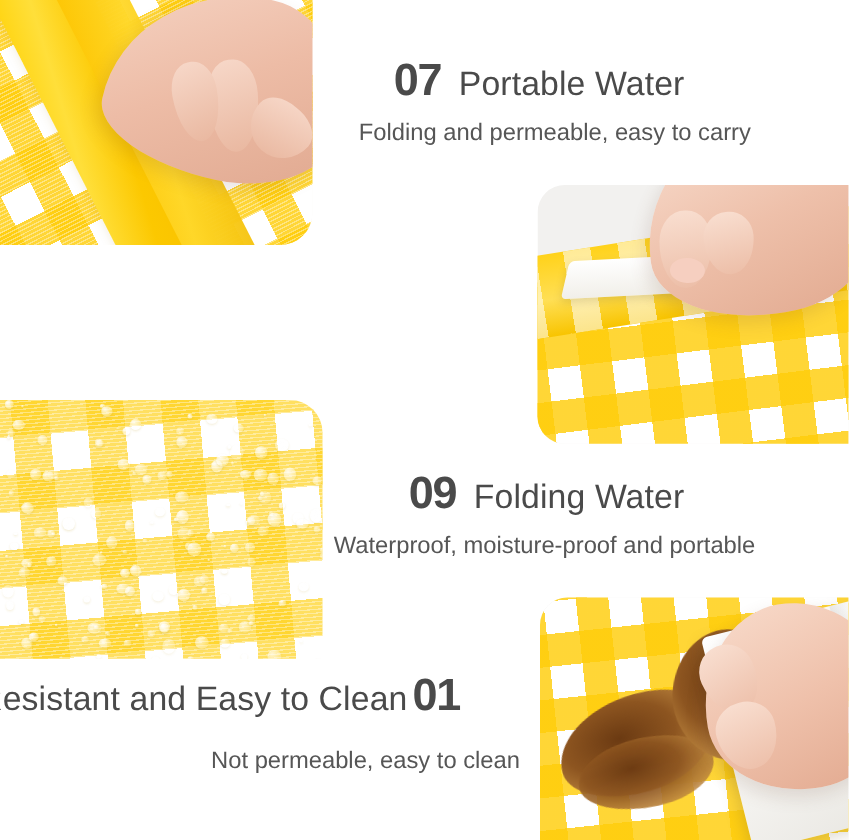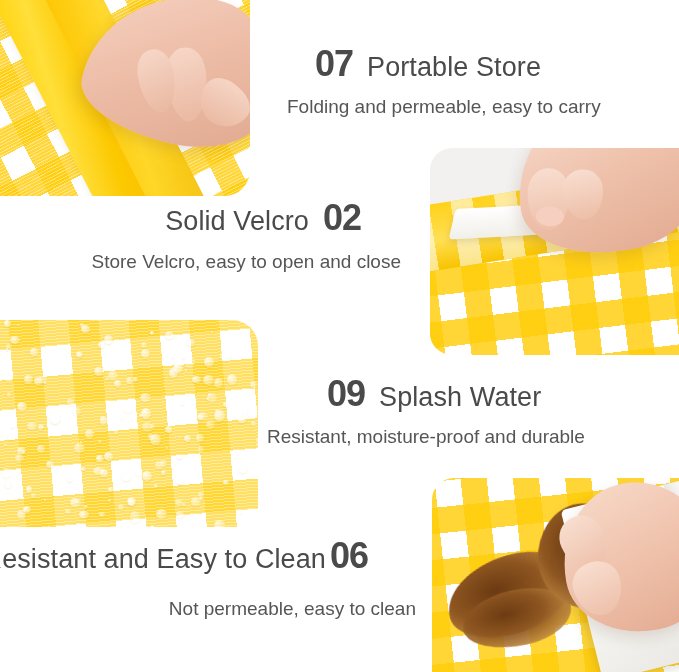--- a/index.html
+++ b/index.html
@@ -222,32 +222,25 @@
         <div class="finger f1"></div>
         <div class="finger f2"></div>
         <div class="finger thumb"></div>
       </div>
     </div>
   </div>
 
   <div class="block" id="text-01">
     <div class="head">
       <span class="num">07</span>
-      <span class="title">Portable Store</span>
+      <span class="title">Portable Water</span>
     </div>
     <div class="sub">Folding and permeable, easy to carry</div>
   </div>
 
-  <div class="block" id="text-02">
-    <div class="head">
-      <span class="title">Solid Velcro</span>
-      <span class="num">02</span>
-    </div>
-    <div class="sub">Store Velcro, easy to open and close</div>
-  </div>
 
   <div class="photo" id="photo-velcro">
     <div class="inner">
       <div class="bg"></div>
       <div class="mat">
         <div class="gingham"></div>
       </div>
       <div class="flap">
         <div class="chk"></div>
       </div>
@@ -416,29 +409,29 @@
           <div class="drop" style="width: 3.1px; height: 3.4px; left: 41%; top: 27.3%; opacity: 0.65;"></div>
           <div class="drop" style="width: 10.4px; height: 11.2px; left: 58.2%; top: 55%; opacity: 0.81;"></div>
           <div class="drop" style="width: 10.8px; height: 10.4px; left: 60.5%; top: 91.1%; opacity: 0.78;"></div>
         </div>
     </div>
   </div>
 
   <div class="block" id="text-03">
     <div class="head">
       <span class="num">09</span>
-      <span class="title">Splash Water</span>
-    </div>
-    <div class="sub">Resistant, moisture-proof and durable</div>
+      <span class="title">Folding Water</span>
+    </div>
+    <div class="sub">Waterproof, moisture-proof and portable</div>
   </div>
 
   <div class="block" id="text-04">
     <div class="head">
       <span class="title">Dirt Resistant and Easy to Clean</span>
-      <span class="num">06</span>
+      <span class="num">01</span>
     </div>
     <div class="sub">Not permeable, easy to clean</div>
   </div>
 
   <div class="photo" id="photo-stain">
     <div class="inner">
       <div class="bg"></div>
       <div class="mat">
         <div class="gingham"></div>
       </div>

